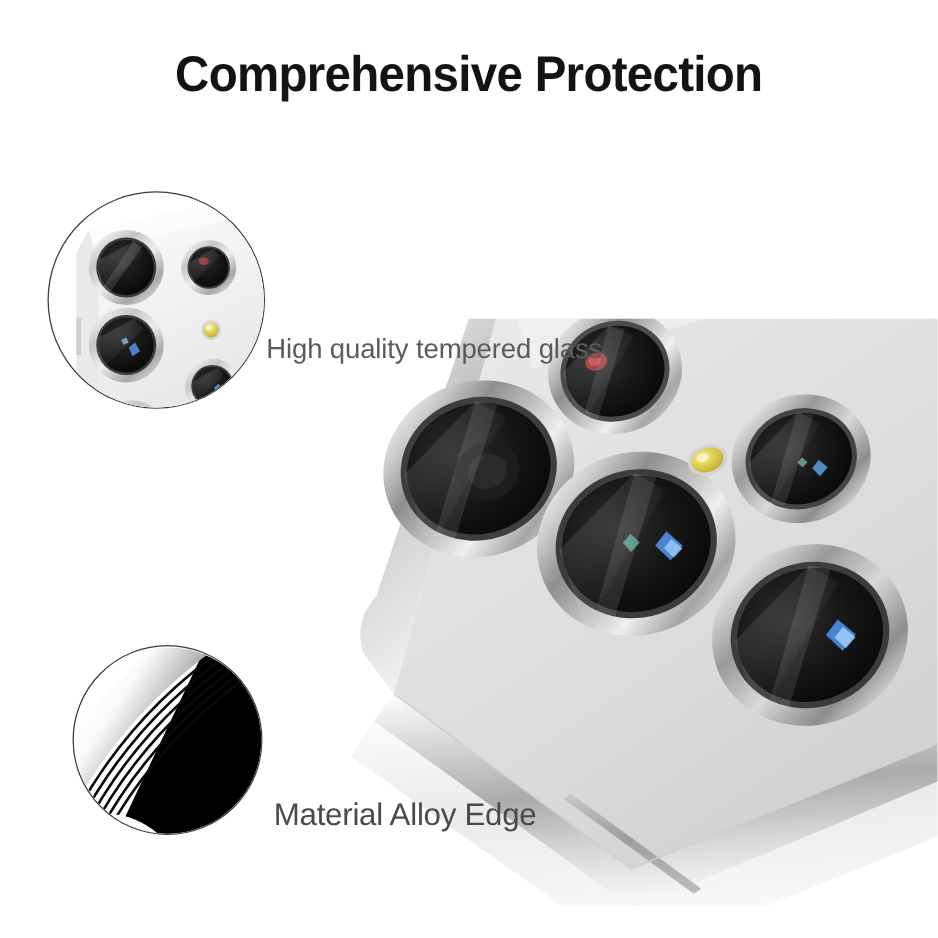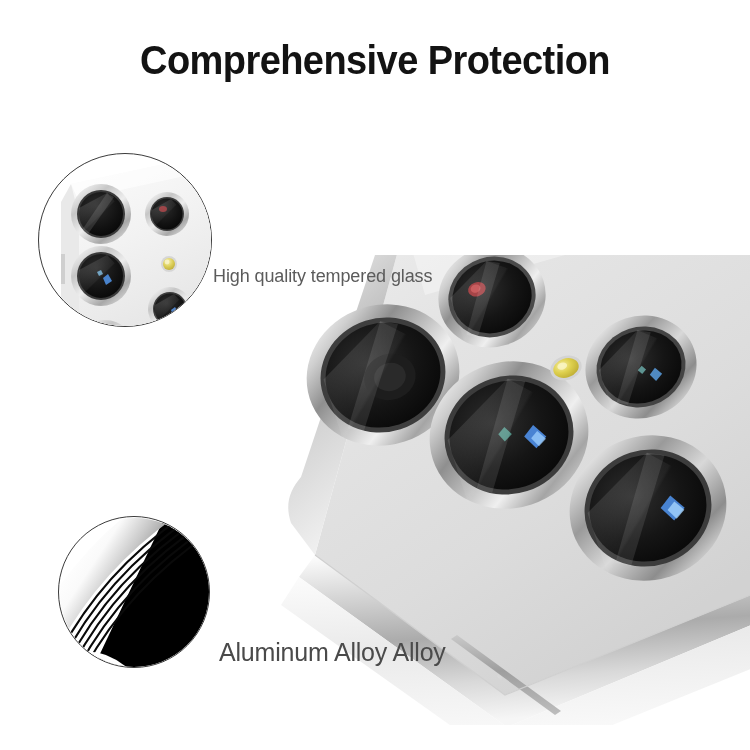--- a/index.html
+++ b/index.html
@@ -55,21 +55,21 @@
   .feature-text { position:absolute; }
   .feature-title {
     font-size:25px;
     font-weight:normal;
     color:#4a4a4a;
     letter-spacing:-0.2px;
     line-height:1.1;
     white-space:nowrap;
   }
   .feature-sub {
-    font-size:18px;
+    font-size:22px;
     color:#5b5b5b;
     letter-spacing:-0.1px;
     line-height:1.25;
     margin-top:3px;
     white-space:nowrap;
   }
   #text-premium-material { left:213px; top:262px; }
   #text-alloy-edge      { left:219px; top:639px; }
 
   svg { display:block; }
@@ -357,14 +357,14 @@
       <path d="M 150 140 Q 176 106 200 120 L 200 230 L 120 230 Z" fill="#ffffff"></path>
 
       <path d="M -10 150 Q 30 118 70 152 L 70 240 L -10 240 Z" fill="#ffffff"></path>
 
       <path d="M -20 -20 L 96 -20 L -20 104 Z" fill="#ffffff" opacity="0.0"></path>
     </g>
   </svg>
 </div>
 
 <div class="feature-text" id="text-alloy-edge">
-  <div class="feature-title">Aluminum Alloy Alloy</div>
+  <div class="feature-title">Material Alloy Edge</div>
 </div>
 
 </body></html>

